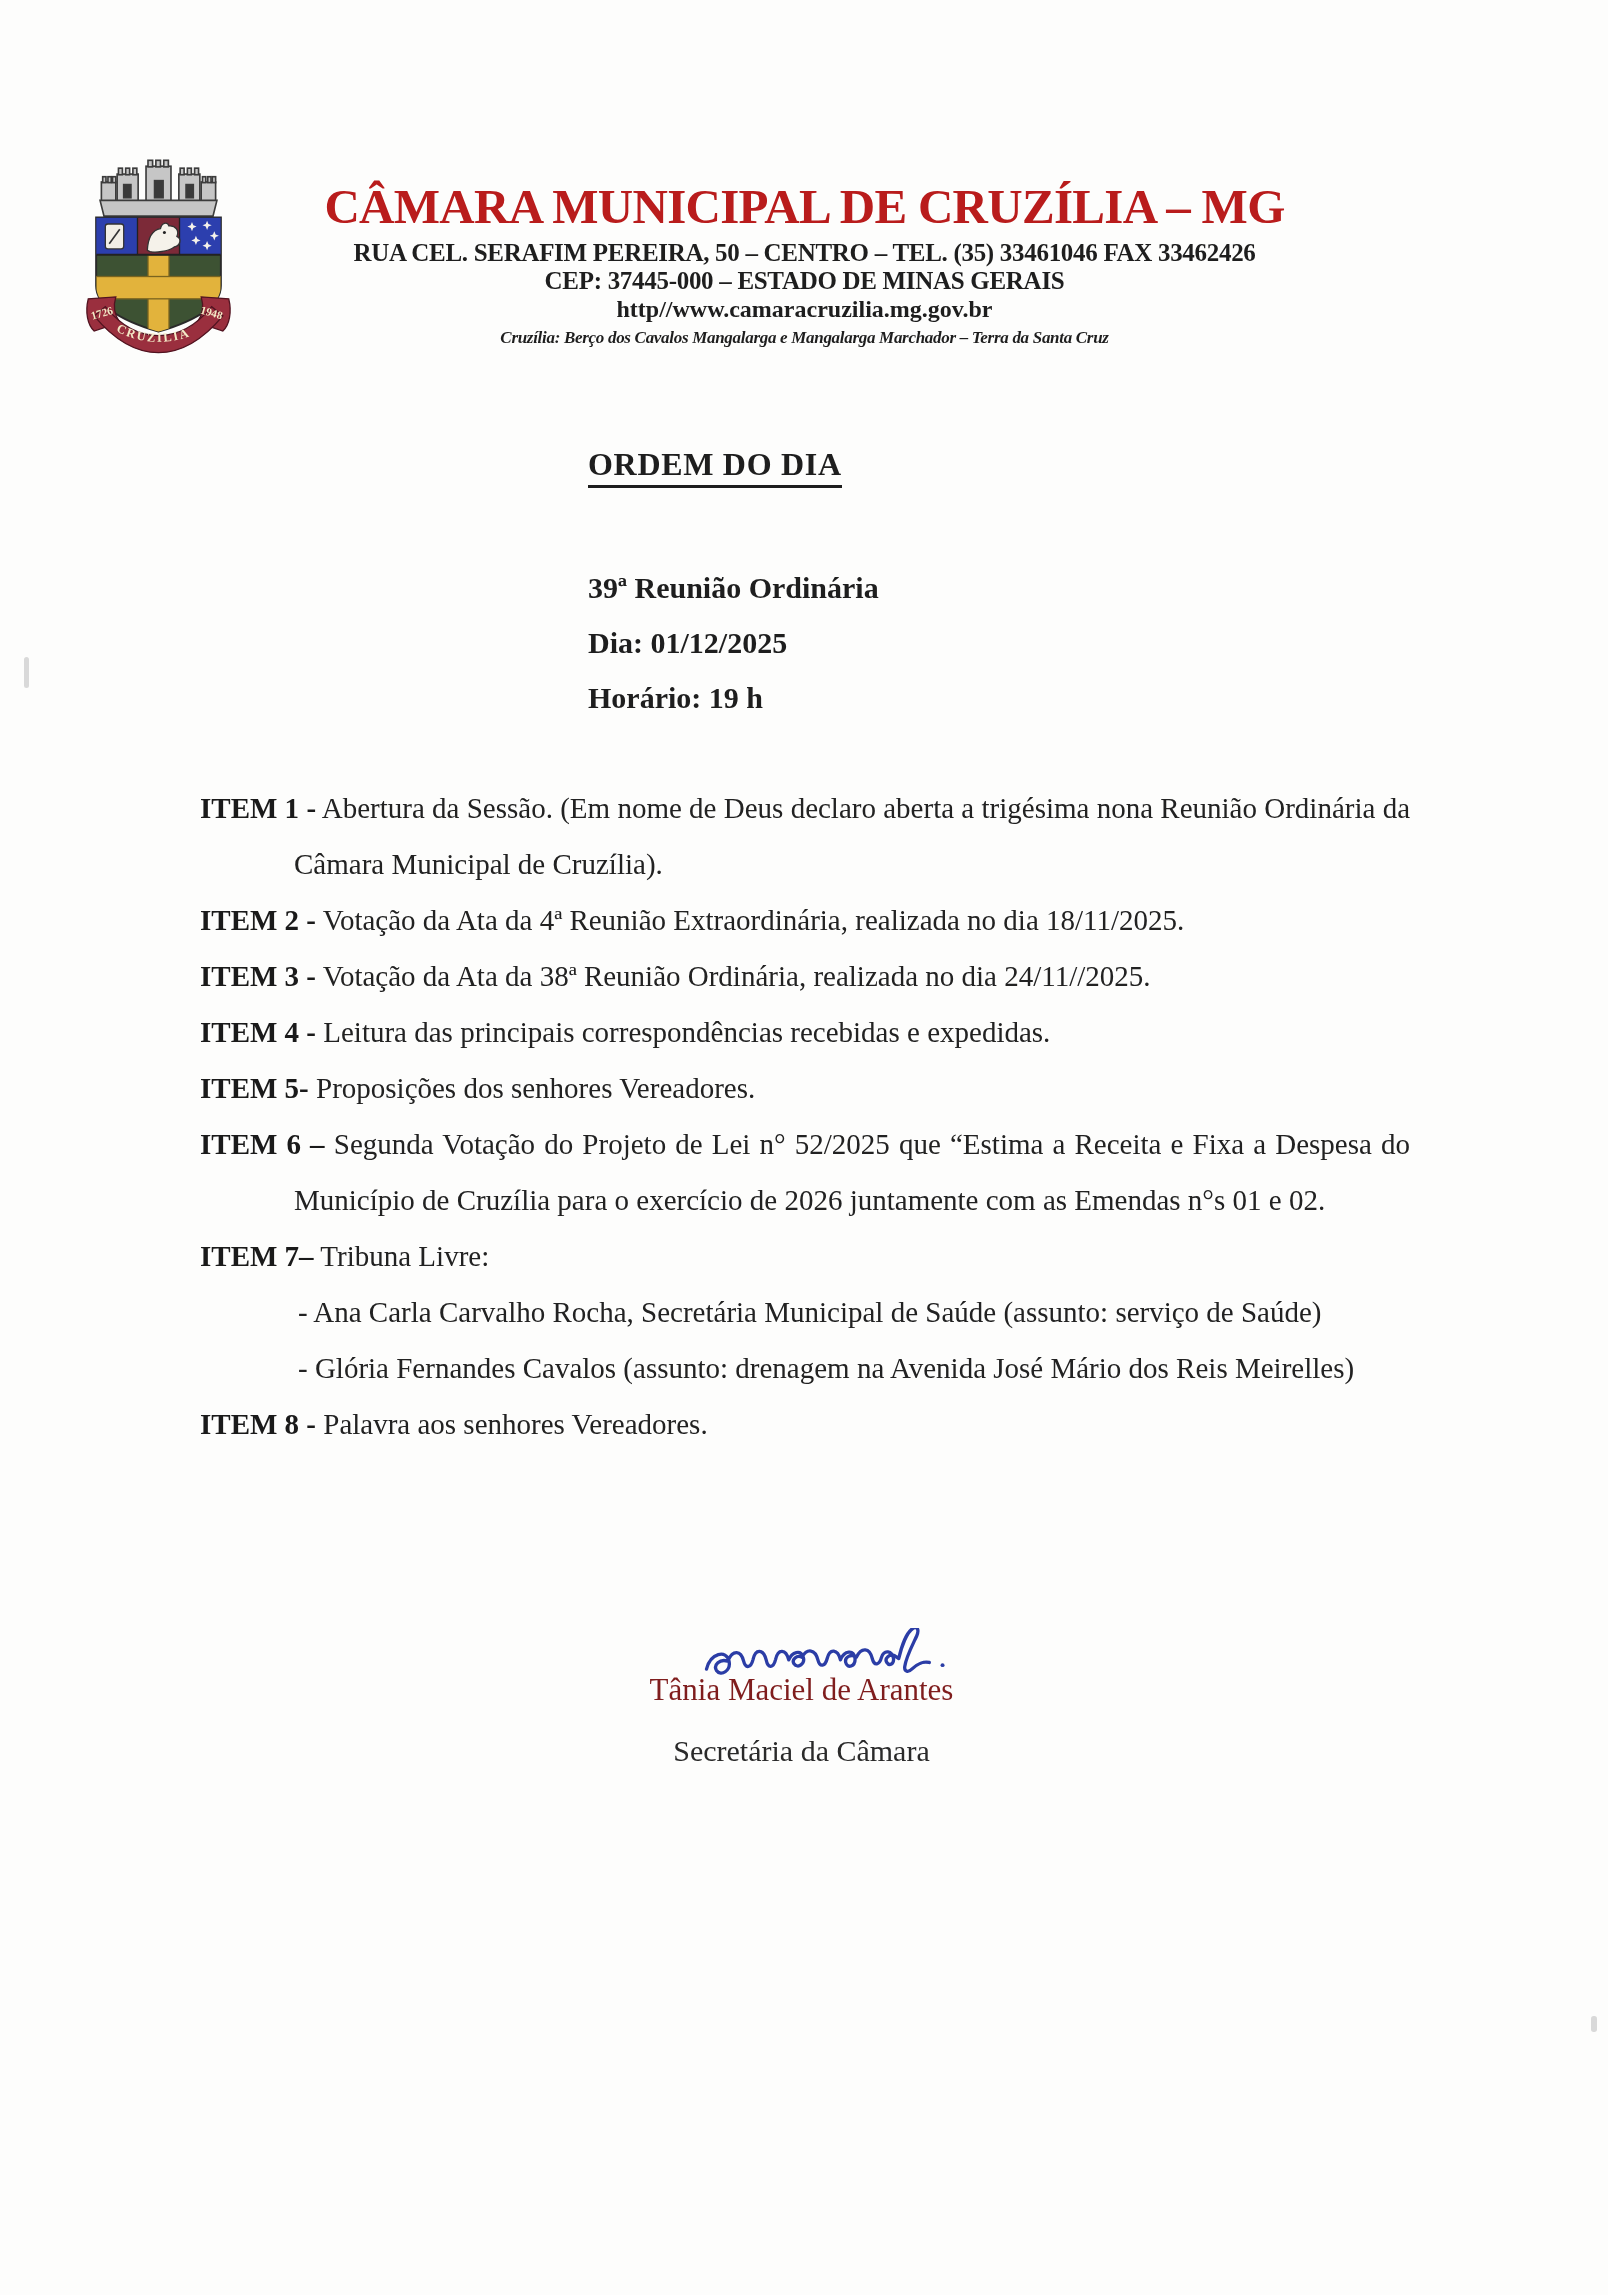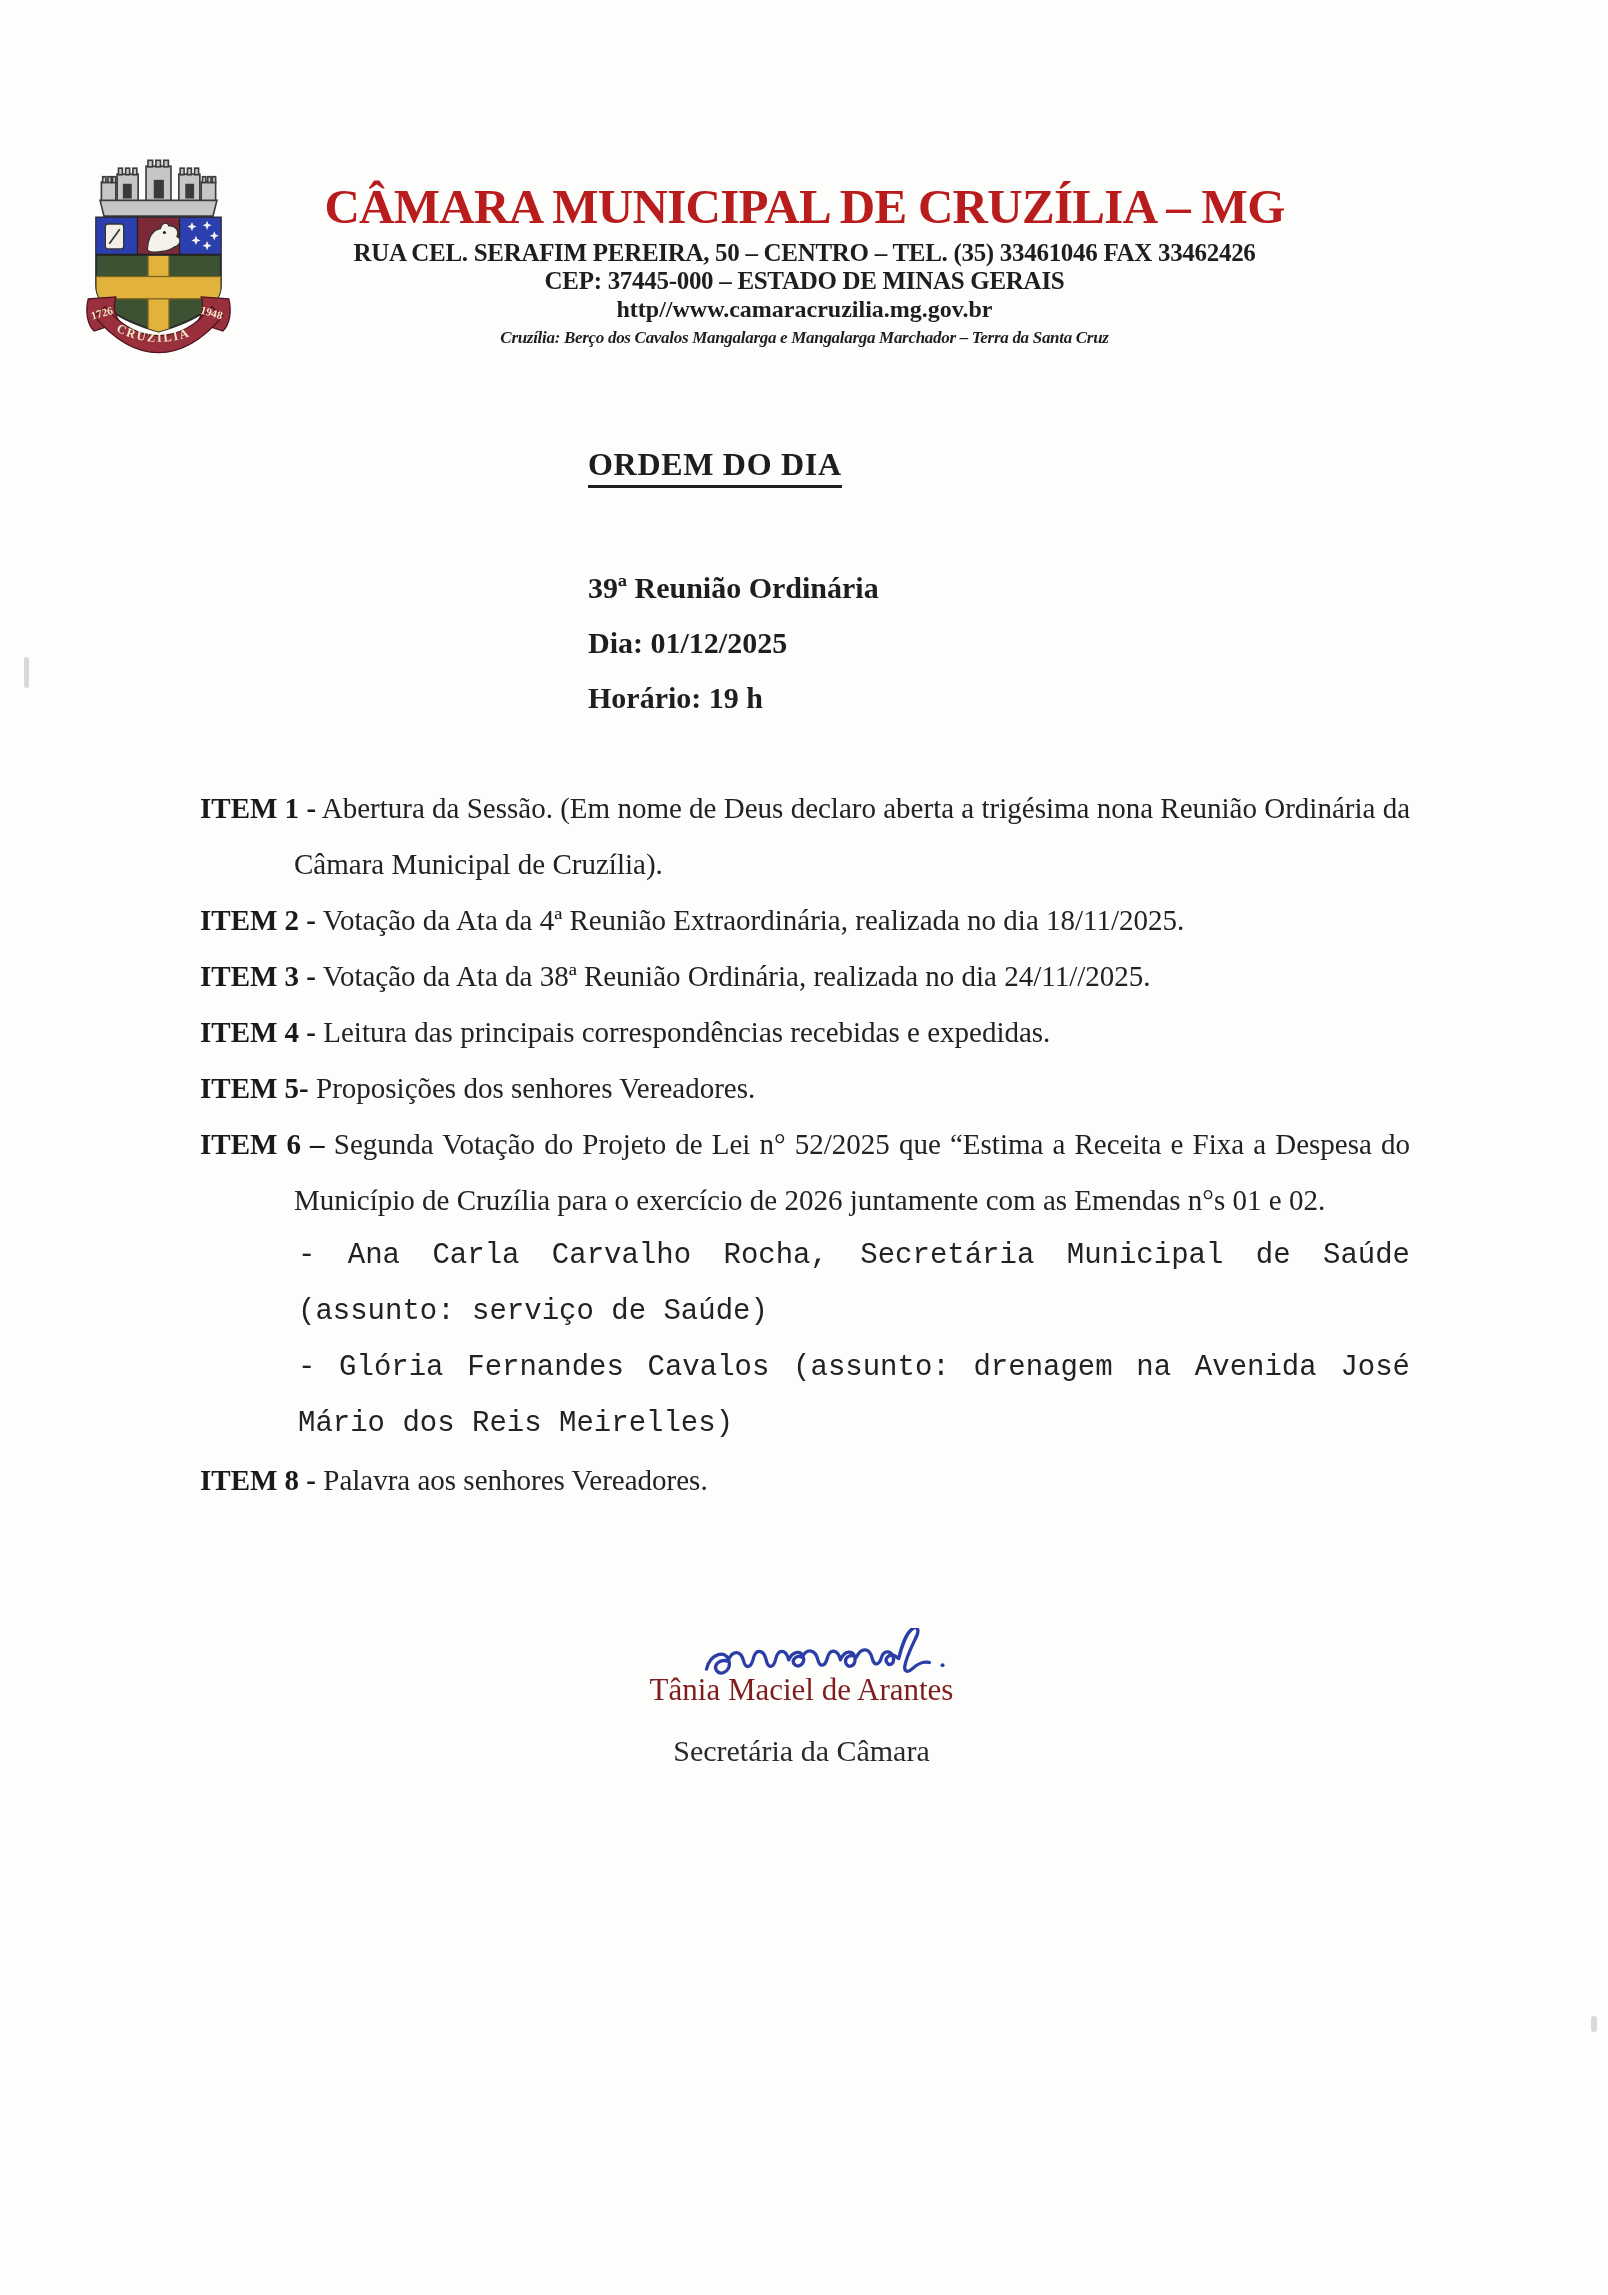--- a/index.html
+++ b/index.html
@@ -29,21 +29,21 @@
   
   .meeting{position:absolute;left:588px;top:560px;font-size:30px;font-weight:bold;line-height:55px;}
 
   
   .items{
     position:absolute;left:200px;top:780px;width:1210px;
     font-size:29px;line-height:56px;text-align:justify;color:#222;
   }
   .item{padding-left:94px;text-indent:-94px;}
   .item b{font-weight:bold;color:#1a1a1a;}
-  .sub{padding-left:98px;text-indent:0;font-family:Liberation Mono, monospace;}
+  .sub{padding-left:98px;text-indent:0;}
 
   
   .sig-scribble{position:absolute;left:695px;top:1628px;width:267px;height:61px;}
   .sig-name{position:absolute;left:601px;top:1672px;width:401px;text-align:center;font-size:31px;color:#7f1d1d;}
   .sig-role{position:absolute;left:601px;top:1734px;width:401px;text-align:center;font-size:30px;color:#2a2a2a;}
 
   
   .artifact{position:absolute;background:#c6c6c6;opacity:.65;border-radius:2.7px;}
   .art-left{left:24px;top:657px;width:5.3px;height:31px;}
   .art-right{left:1591px;top:2016px;width:6px;height:16px;}
@@ -147,20 +147,21 @@
     <div>Horário: 19 h</div>
   </div>
 
   <div class="items">
     <div class="item"><b>ITEM 1 -</b> <span>Abertura da Sessão. (Em nome de Deus declaro aberta a trigésima nona Reunião Ordinária da Câmara Municipal de Cruzília).</span></div>
     <div class="item"><b>ITEM 2 -</b> <span>Votação da Ata da 4ª Reunião Extraordinária, realizada no dia 18/11/2025.</span></div>
     <div class="item"><b>ITEM 3 -</b> <span>Votação da Ata da 38ª Reunião Ordinária, realizada no dia 24/11//2025.</span></div>
     <div class="item"><b>ITEM 4 -</b> <span>Leitura das principais correspondências recebidas e expedidas.</span></div>
     <div class="item"><b>ITEM 5-</b> <span>Proposições dos senhores Vereadores.</span></div>
     <div class="item"><b>ITEM 6 –</b> <span>Segunda Votação do Projeto de Lei n° 52/2025 que “Estima a Receita e Fixa a Despesa do Município de Cruzília para o exercício de 2026 juntamente com as Emendas n°s 01 e 02.</span></div>
+    <div class="item"><b>ITEM 7–</b> <span>Tribuna Livre:</span></div>
     <div class="sub">- Ana Carla Carvalho Rocha, Secretária Municipal de Saúde (assunto: serviço de Saúde)</div>
     <div class="sub">- Glória Fernandes Cavalos (assunto: drenagem na Avenida José Mário dos Reis Meirelles)</div>
     <div class="item"><b>ITEM 8 -</b> <span>Palavra aos senhores Vereadores.</span></div>
   </div>
 
   <svg class="sig-scribble" viewBox="0 0 400 92" aria-hidden="true">
     <g fill="none" stroke="#2b3da6" stroke-width="5" stroke-linecap="round" stroke-linejoin="round">
       <path d="M16,62
                C22,38 46,32 50,50 C53,64 38,74 31,64 C26,56 36,46 48,50
                C56,32 68,34 72,50 C75,62 83,60 86,48

